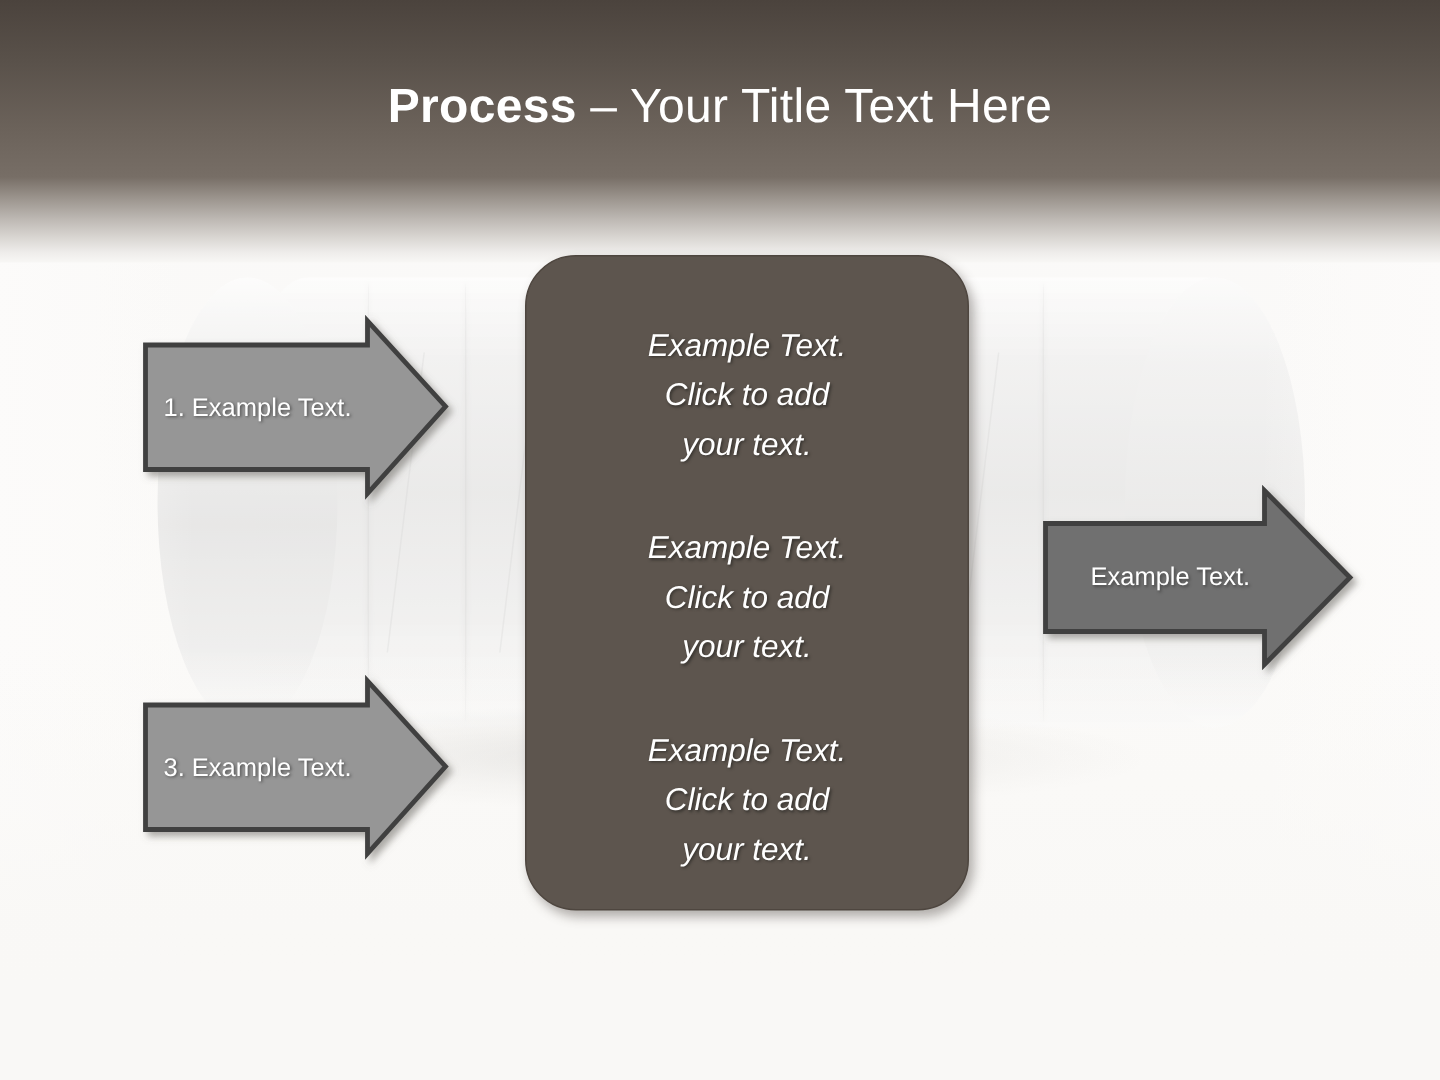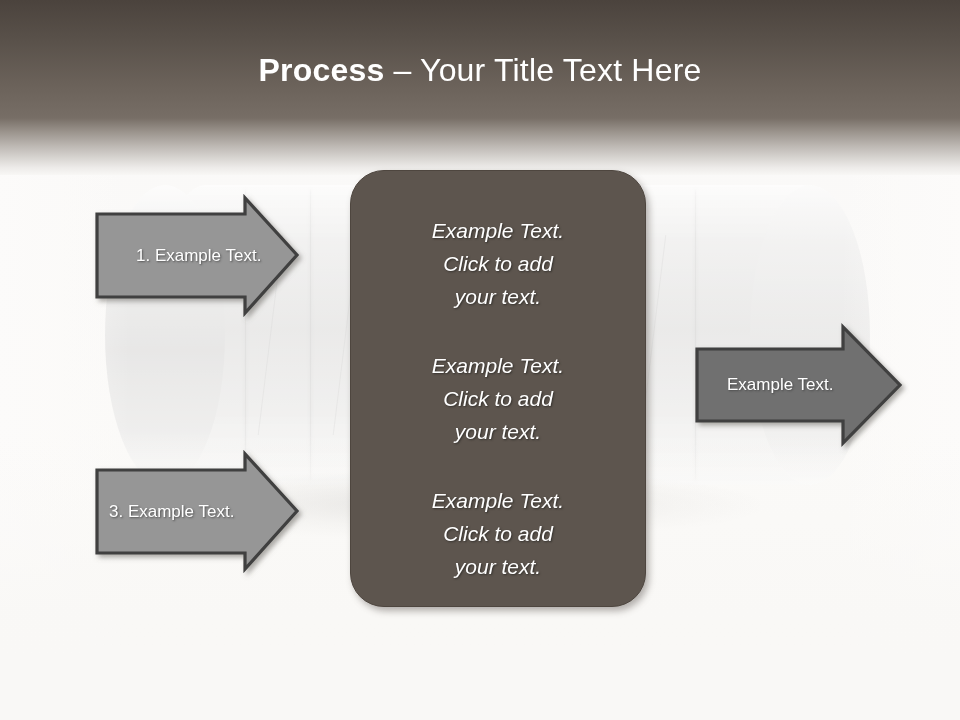--- a/index.html
+++ b/index.html
@@ -155,21 +155,21 @@
   .arrow svg { position: absolute; inset: 0; overflow: visible; }
   .arrow-label {
     position: relative;
     z-index: 2;
     color: #ffffff;
     font-size: 17px;
     white-space: nowrap;
     text-shadow: 1px 1px 2px rgba(60,60,60,0.75);
   }
 
-  .arrow-left-1 { left: 95px; top: 196px; width: 205px; height: 120px; padding-left: 27px; }
+  .arrow-left-1 { left: 95px; top: 212px; width: 205px; height: 120px; }
   .arrow-left-2 { left: 95px; top: 323px; width: 205px; height: 120px; }
   .arrow-left-3 { left: 95px; top: 452px; width: 205px; height: 120px; }
   .arrow-left-1 .arrow-label,
   .arrow-left-2 .arrow-label,
   .arrow-left-3 .arrow-label { margin-left: 14px; }
 
   .arrow-right-1 { left: 695px; top: 325px; width: 208px; height: 120px; }
   .arrow-right-1 .arrow-label { margin-left: 32px; }
 
   

